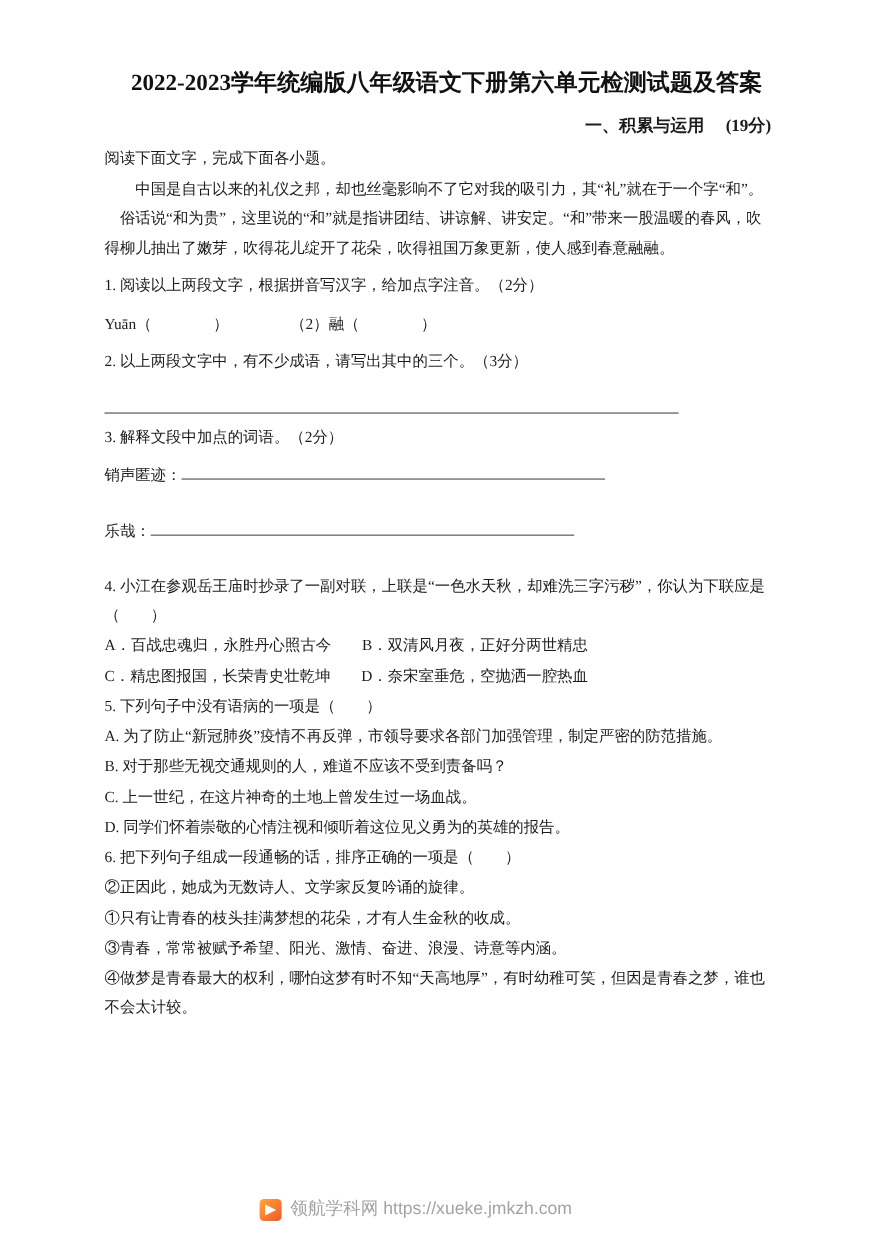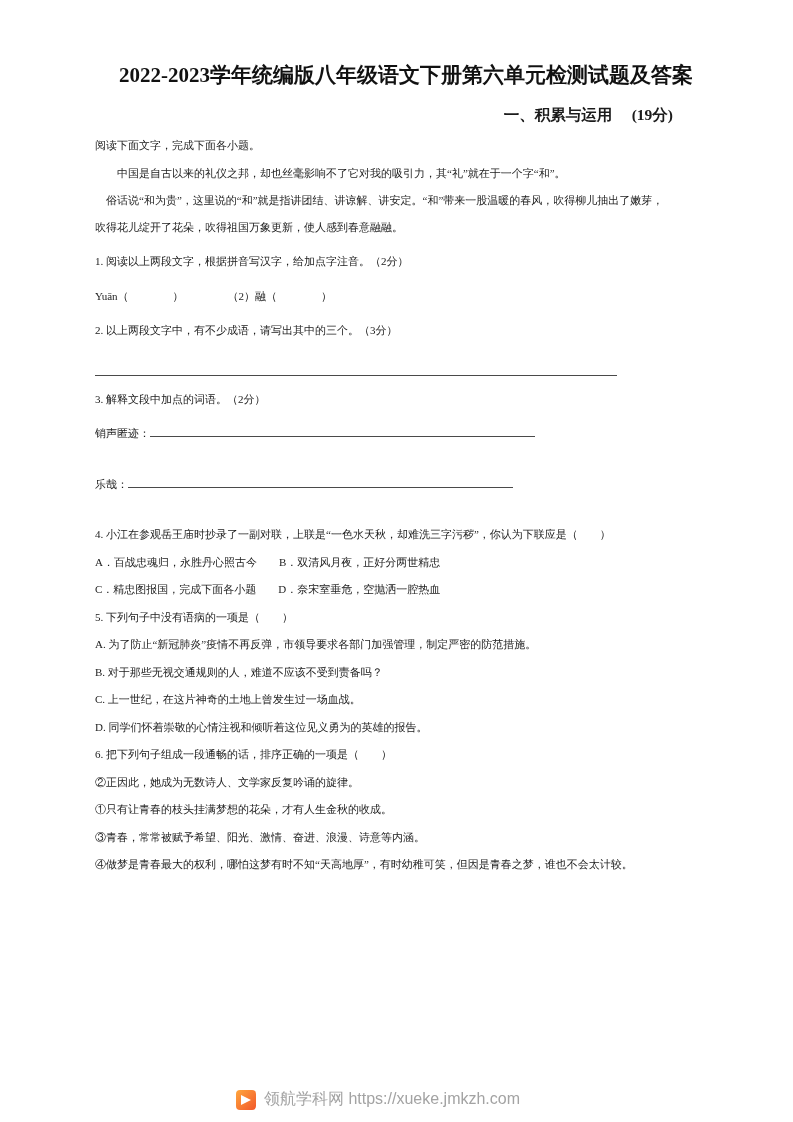--- a/index.html
+++ b/index.html
@@ -6,40 +6,40 @@
   html, body { background: #ffffff; }
   body {
     width: 793px;
     height: 1122px;
     position: relative;
     overflow: hidden;
     font-family: "Liberation Serif", "DejaVu Serif", serif;
     color: #1b1b1b;
   }
   .page {
-    padding: 60px 120px 0 95px;
+    padding: 60px 92px 0 95px;
   }
   .title {
     width: 622px;
     margin: 0 auto 12px auto;
     text-align: center;
     font-weight: 700;
     font-size: 21px;
     line-height: 30px;
     color: #111;
   }
   .heading {
     font-weight: 700;
     font-size: 15.5px;
     line-height: 26px;
     margin-bottom: 4px;
     text-align: right;
   }
   p.line {
-    font-size: 11px;
+    font-size: 14px;
     line-height: 26.5px;
     margin: 0 0 1px 0;
   }
   .indent-2 { text-indent: 2em; }
   .indent-1 { text-indent: 1em; }
   .mt-8  { margin-top: 8px !important; }
   .mt-14 { margin-top: 14px !important; }
   .mt-24 { margin-top: 24px !important; }
   .answer-line {
     width: 522px;
@@ -110,21 +110,21 @@
 
 
   <p class="line mt-8">3. 解释文段中加点的词语。（2分）</p>
 
   <p class="line mt-8"><span>销声匿迹：</span><span class="blank"></span></p>
 
   <p class="line mt-24"><span>乐哉：</span><span class="blank"></span></p>
 
   <p class="line mt-24">4. 小江在参观岳王庙时抄录了一副对联，上联是“一色水天秋，却难洗三字污秽”，你认为下联应是（　　）</p>
   <p class="line">A．百战忠魂归，永胜丹心照古今　　B．双清风月夜，正好分两世精忠</p>
-  <p class="line">C．精忠图报国，完成下面各小题　　D．奈宋室垂危，空抛洒一腔热血</p>
+  <p class="line">C．精忠图报国，长荣青史壮乾坤　　D．奈宋室垂危，空抛洒一腔热血</p>
 
   <p class="line">5. 下列句子中没有语病的一项是（　　）</p>
   <p class="line">A. 为了防止“新冠肺炎”疫情不再反弹，市领导要求各部门加强管理，制定严密的防范措施。</p>
   <p class="line">B. 对于那些无视交通规则的人，难道不应该不受到责备吗？</p>
   <p class="line">C. 上一世纪，在这片神奇的土地上曾发生过一场血战。</p>
   <p class="line">D. 同学们怀着崇敬的心情注视和倾听着这位见义勇为的英雄的报告。</p>
 
   <p class="line">6. 把下列句子组成一段通畅的话，排序正确的一项是（　　）</p>
   <p class="line">②正因此，她成为无数诗人、文学家反复吟诵的旋律。</p>
   <p class="line">①只有让青春的枝头挂满梦想的花朵，才有人生金秋的收成。</p>

